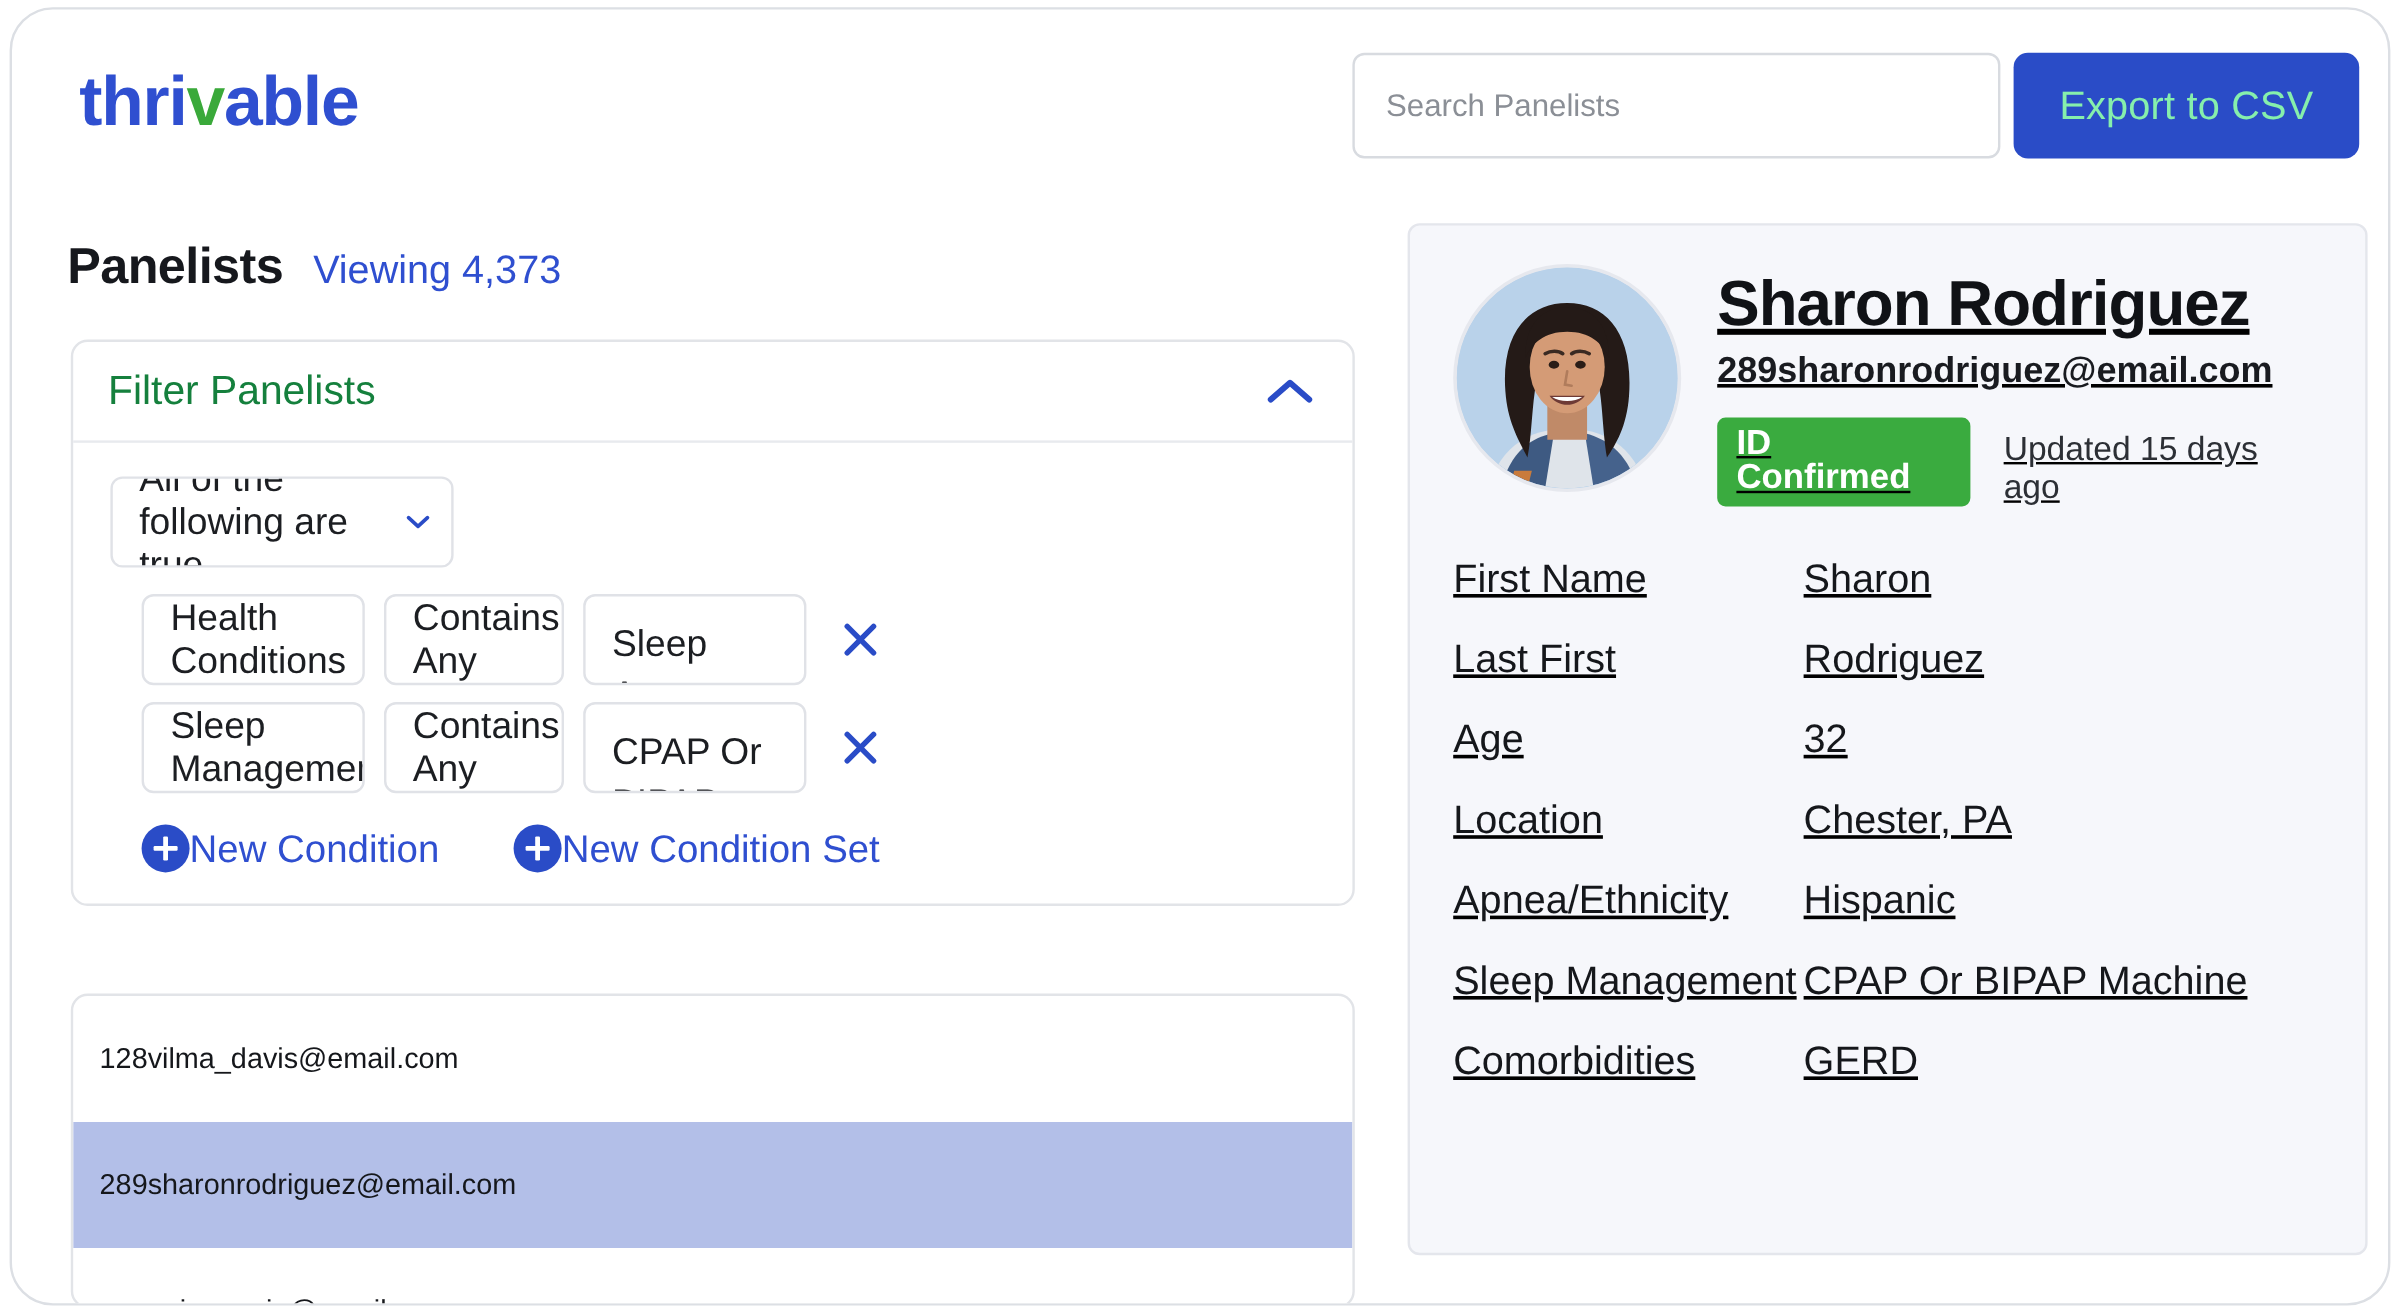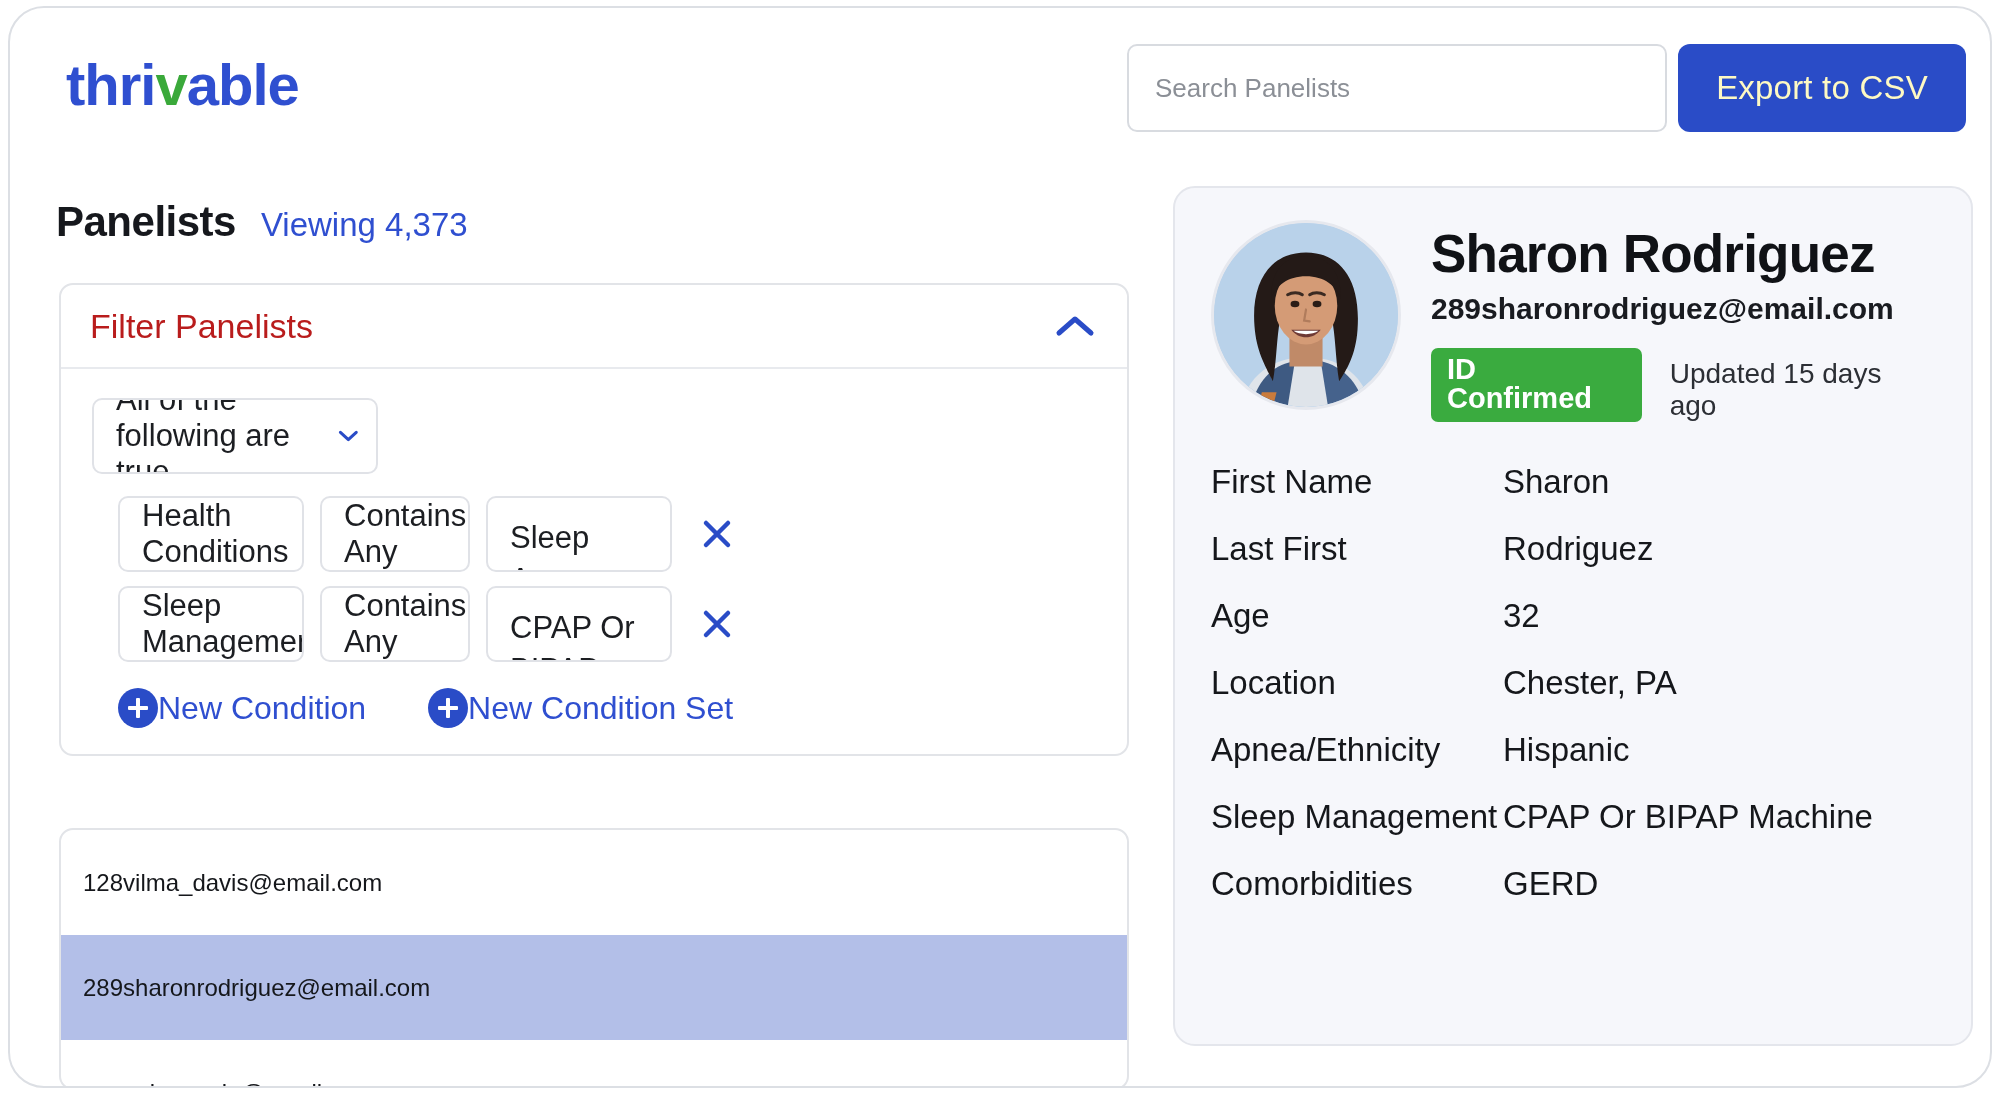--- a/index.html
+++ b/index.html
@@ -66,21 +66,21 @@
     color: #8b8f96;
   }
 
   .export-btn {
     position: absolute;
     left: 1668px;
     top: 36px;
     width: 288px;
     height: 88px;
     background: #2a4cc7;
-    color: #fef9c3;
+    color: #86efac;
     border: none;
     border-radius: 12px;
     font-family: "Liberation Sans", sans-serif;
     font-size: 33px;
     font-weight: 400;
     cursor: pointer;
     letter-spacing: 0.2px;
   }
 
   
@@ -119,21 +119,21 @@
     height: 84px;
     display: flex;
     align-items: center;
     justify-content: space-between;
     padding: 0 30px 0 29px;
     border-bottom: 2px solid #e8eaee;
     box-sizing: border-box;
   }
   .filter-head-title {
     font-size: 34px;
-    color: #b91c1c;
+    color: #15803d;
   }
   .chev-up {
     width: 44px;
     height: 44px;
     display: flex;
     align-items: center;
     justify-content: center;
     cursor: pointer;
   }
   .filter-body {
@@ -255,24 +255,25 @@
 
   
   .detail-card {
     position: absolute;
     left: 1163px;
     top: 178px;
     width: 800px;
     height: 860px;
     background: #f6f7fb;
     border: 2px solid #e4e6ec;
-    border-radius: 22px;
+    border-radius: 10px;
     box-sizing: border-box;
     padding: 32px 40px 0 36px;
     overflow: hidden;
+    text-decoration: underline;
   }
   .detail-head {
     display: flex;
     align-items: flex-start;
     gap: 30px;
   }
   .avatar {
     width: 190px;
     height: 190px;
     border-radius: 50%;

